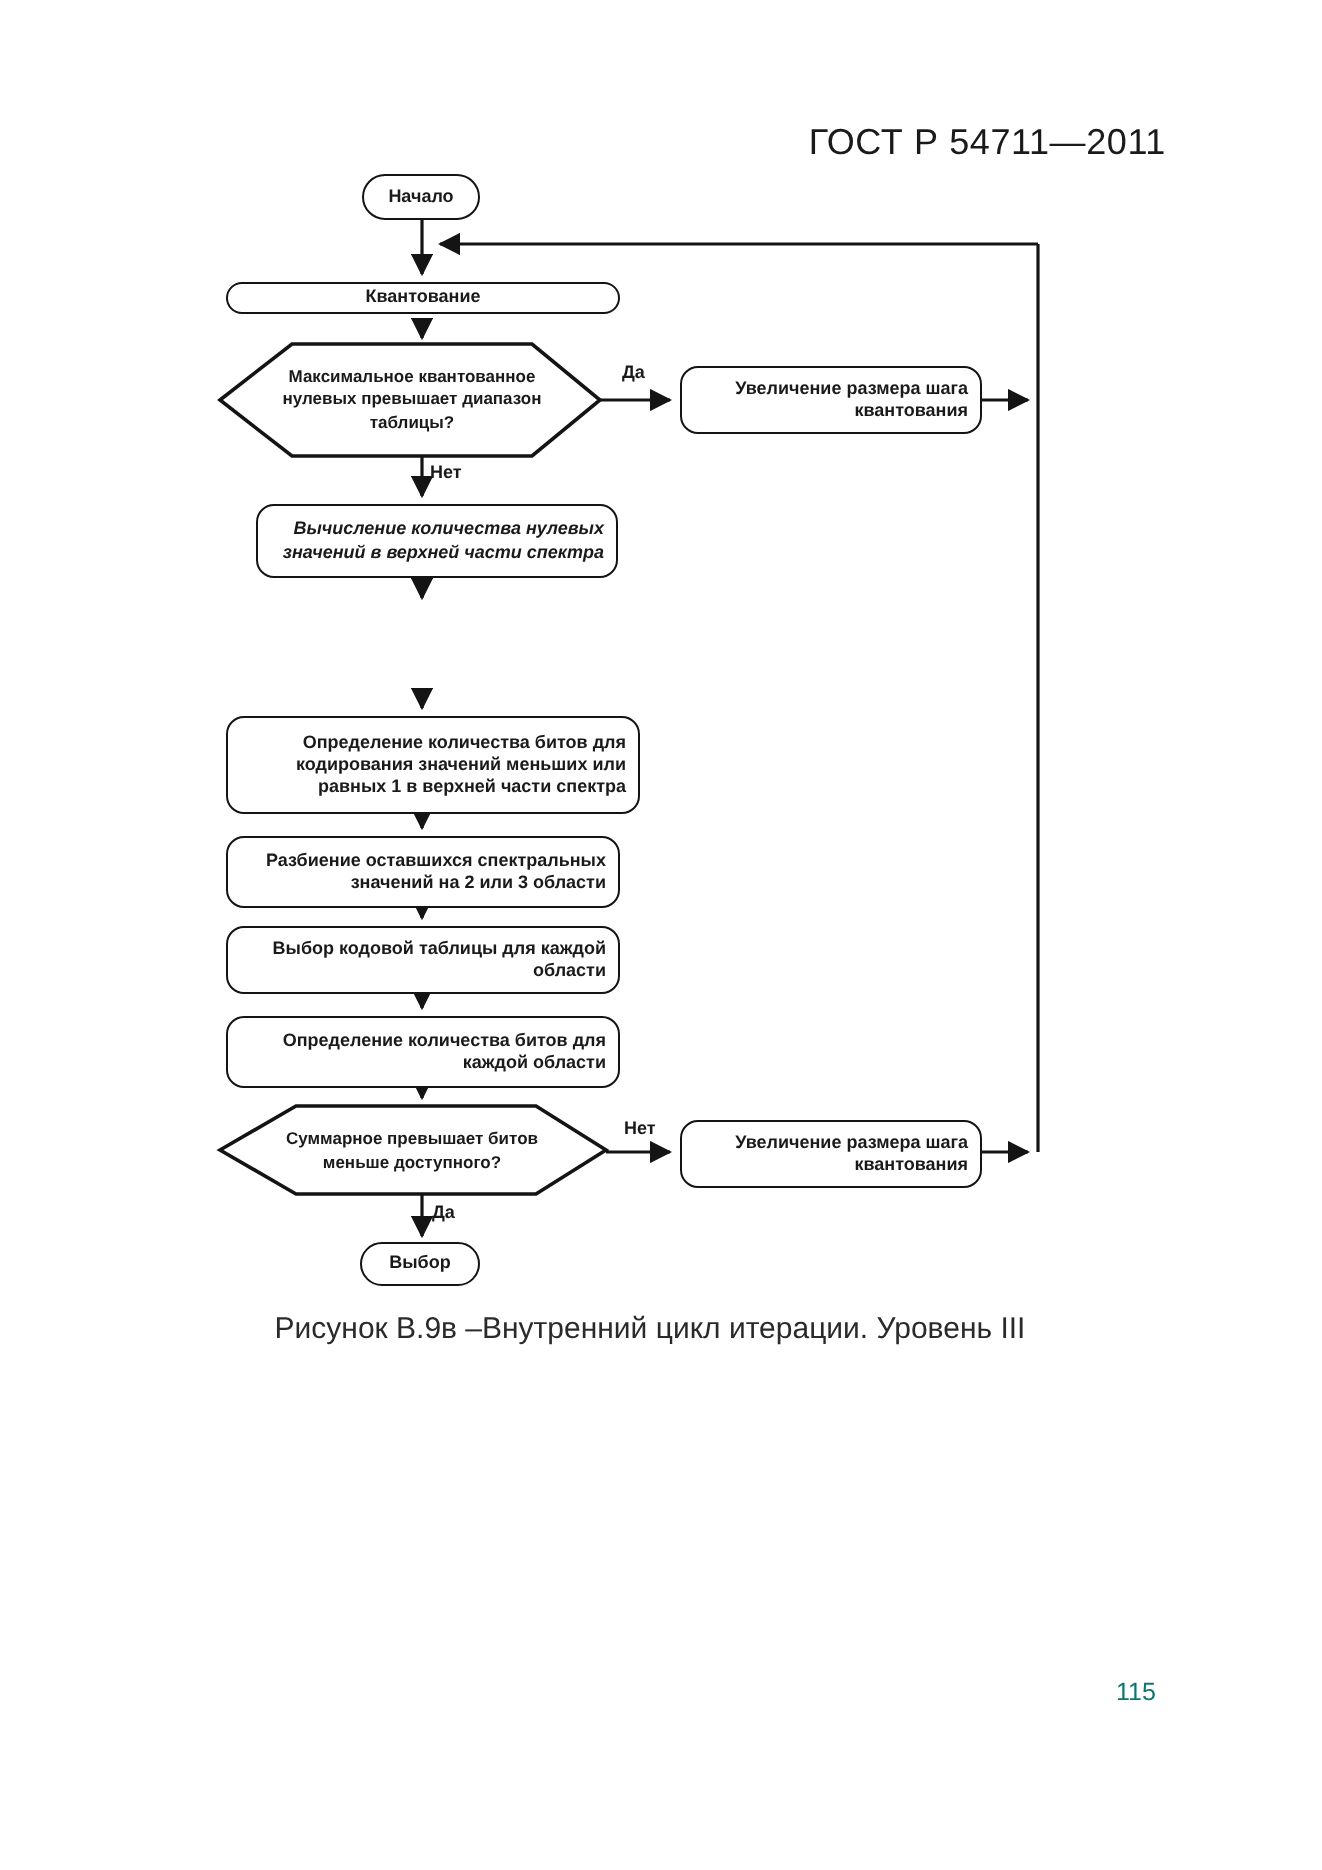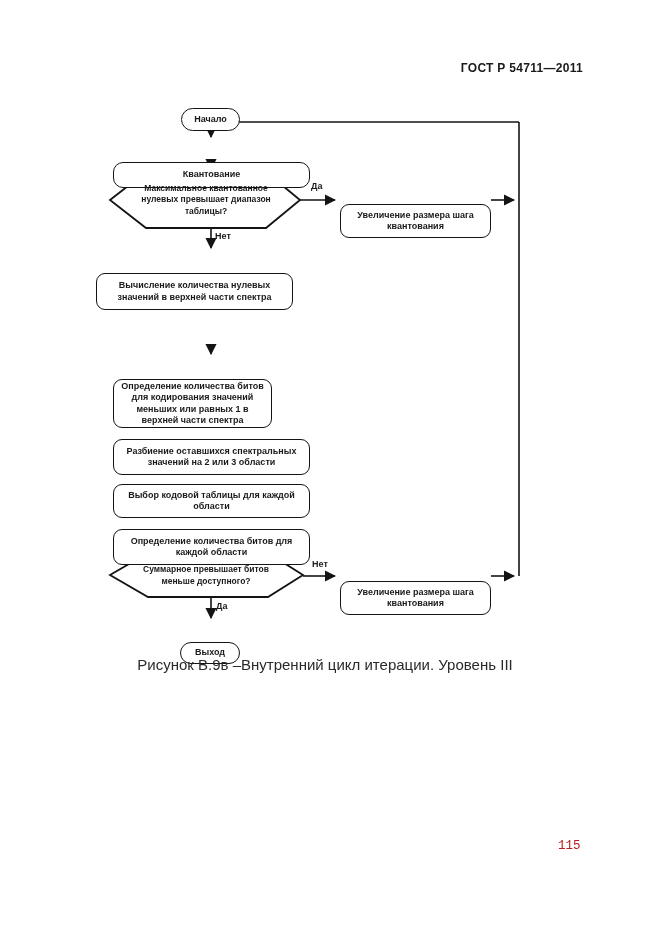--- a/index.html
+++ b/index.html
@@ -7,65 +7,65 @@
     position:relative;
     width:661px;height:935px;
     background:#ffffff;
     font-family:"Liberation Sans","DejaVu Sans",sans-serif;
     color:#1a1a1a;
     overflow:hidden;
   }
   #wires{position:absolute;left:0;top:0;width:661px;height:935px;z-index:1;}
   .hdr{
     position:absolute;top:61px;right:78px;
-    font-size:12px;font-weight:bold;letter-spacing:.3px;
+    font-size:18px;font-weight:normal;letter-spacing:.3px;
   }
   .node{
     position:absolute;z-index:2;
     background:#fff;border:1.8px solid #141414;
     display:flex;align-items:center;justify-content:center;
-    text-align:center;font-weight:bold;font-size:9px;line-height:1.25;
-    box-sizing:border-box;padding:1px 6px;margin-top:21px;
+    text-align:right;font-weight:bold;font-size:9px;line-height:1.25;
+    box-sizing:border-box;padding:1px 6px;
   }
   .pill{border-radius:12px;}
   .proc{border-radius:9px;}
   .dtext{
     position:absolute;z-index:2;border:none;background:transparent;
     display:flex;align-items:center;justify-content:center;
     text-align:center;font-weight:bold;font-size:8.5px;line-height:1.3;
     box-sizing:border-box;
   }
   .elabel{
     position:absolute;z-index:2;font-weight:bold;font-size:9px;
   }
   
   .n-start {left:181px;top:87px; width:59px;height:23px;}
-  .n-kvant {left:113px;top:141px;width:197px;height:26px;border-radius:10px;}
+  .n-kvant {left:113px;top:141px;width:197px;height:16px;border-radius:10px;}
   .n-d1    {left:128px;top:175px;width:156px;height:50px;}
   .n-rbox1 {left:340px;top:183px;width:151px;height:34px;}
-  .n-box1  {left:96px;top:252px;width:197px;height:37px;}
+  .n-box1  {left:128px;top:252px;width:181px;height:37px;font-style:italic;}
   .n-box2  {left:113px;top:303px;width:197px;height:44px;}
-  .n-box3  {left:113px;top:358px;width:159px;height:49px;}
+  .n-box3  {left:113px;top:358px;width:207px;height:49px;}
   .n-box4  {left:113px;top:418px;width:197px;height:36px;}
   .n-box5  {left:113px;top:463px;width:197px;height:34px;}
   .n-box6  {left:113px;top:508px;width:197px;height:36px;}
   .n-d2    {left:135px;top:556px;width:142px;height:39px;}
   .n-rbox2 {left:340px;top:560px;width:151px;height:34px;}
   .n-end   {left:180px;top:621px;width:60px;height:22px;}
   .l-yes1  {left:311px;top:181px;}
   .l-no1   {left:215px;top:231px;}
   .l-no2   {left:312px;top:559px;}
   .l-yes2  {left:216px;top:601px;}
   .caption{
     position:absolute;z-index:2;top:656px;left:90px;width:470px;
     text-align:center;font-size:15px;color:#2a2a2a;
   }
   .pageno{
     position:absolute;z-index:2;top:839px;left:558px;
-    font-size:12.5px;color:#b91c1c;font-family:Liberation Mono, monospace;
+    font-size:12.5px;color:#0f766e;
   }
 </style>
 </head>
 <body>
 
 <div id="page">
 
   <div class="hdr">ГОСТ Р 54711—2011</div>
 
   <svg id="wires" viewBox="0 0 661 935" xmlns="http://www.w3.org/2000/svg">
@@ -123,21 +123,21 @@
   <div class="node proc n-box4">Разбиение оставшихся спектральных значений на 2 или 3 области</div>
 
   <div class="node proc n-box6">Определение количества битов для каждой области</div>
 
   <div class="node proc n-box5">Выбор кодовой таблицы для каждой области</div>
 
   <div class="dtext n-d2">Суммарное превышает битов меньше доступного?</div>
 
   <div class="node proc n-rbox2">Увеличение размера шага квантования</div>
 
-  <div class="node pill n-end">Выход</div>
+  <div class="node pill n-end">Выбор</div>
 
   <div class="elabel l-yes1">Да</div>
   <div class="elabel l-no1">Нет</div>
   <div class="elabel l-no2">Нет</div>
   <div class="elabel l-yes2">Да</div>
 
   <div class="caption">Рисунок В.9в –Внутренний цикл итерации. Уровень III</div>
 
   <div class="pageno">115</div>
 

